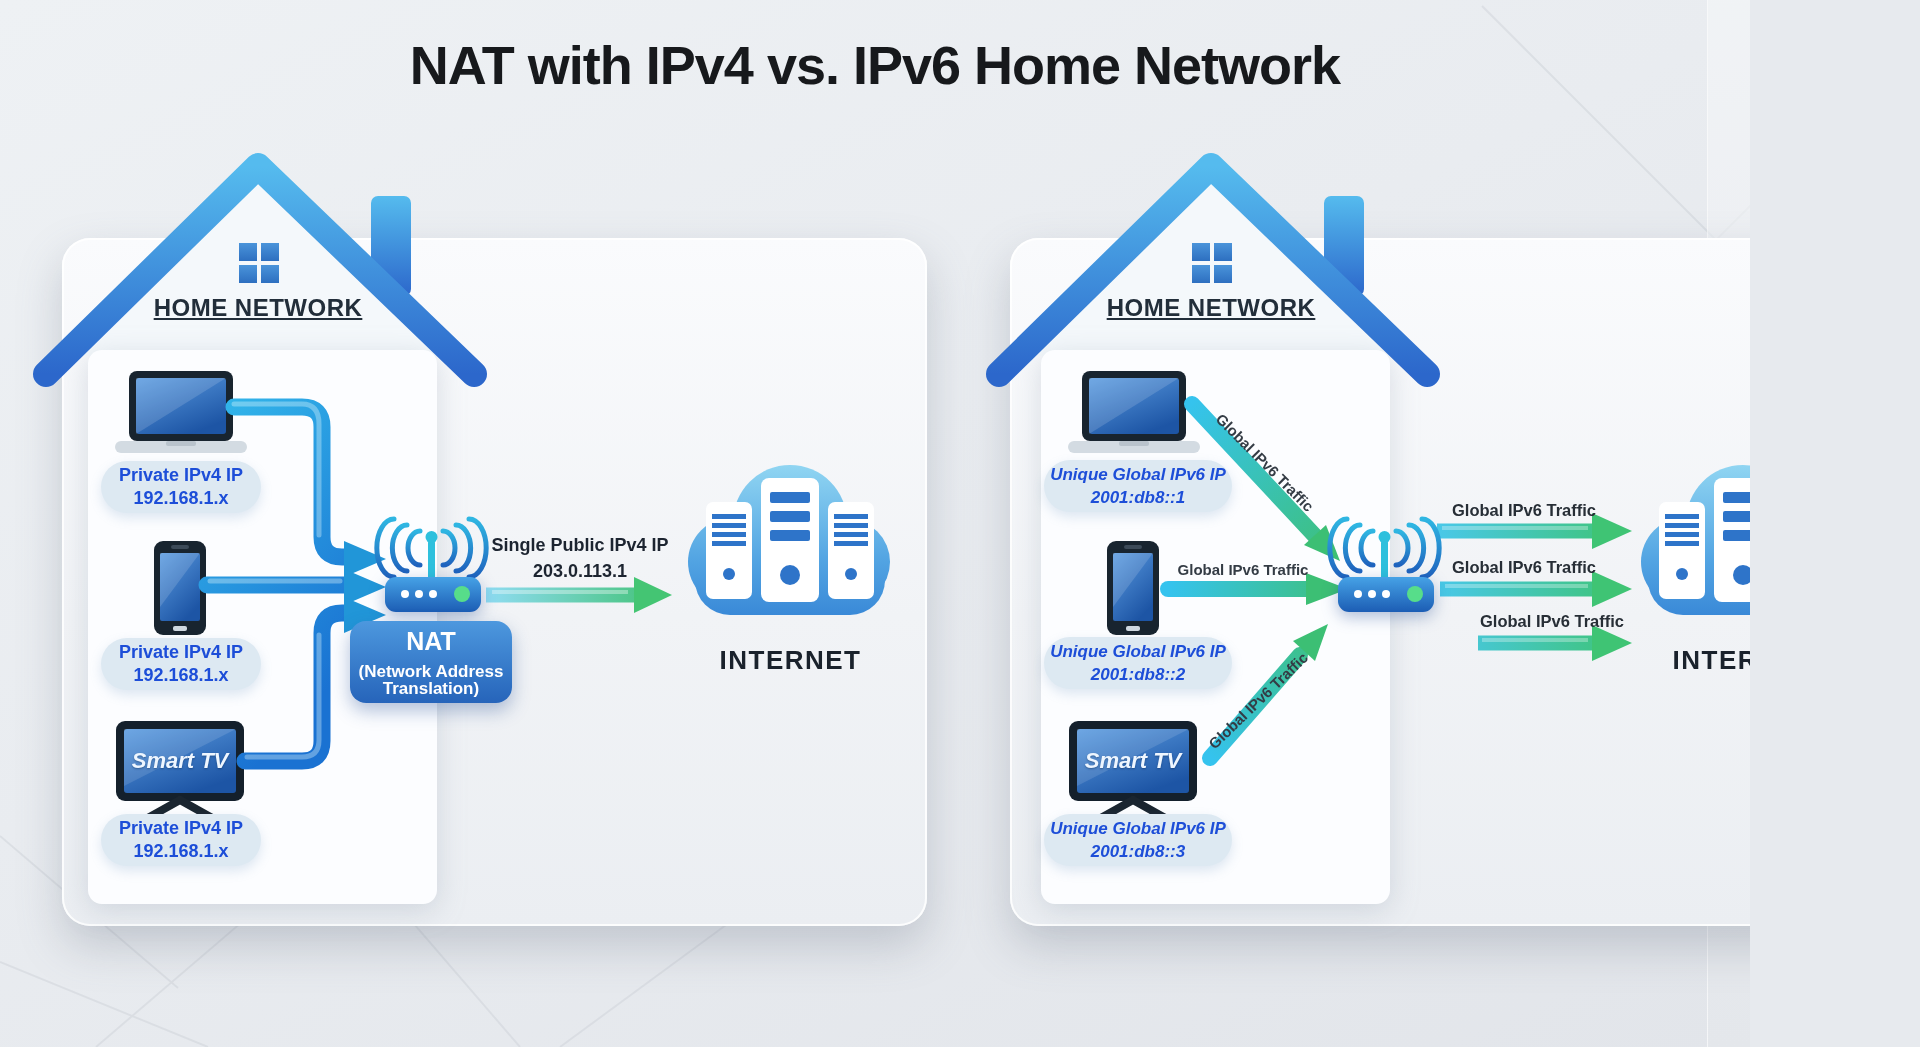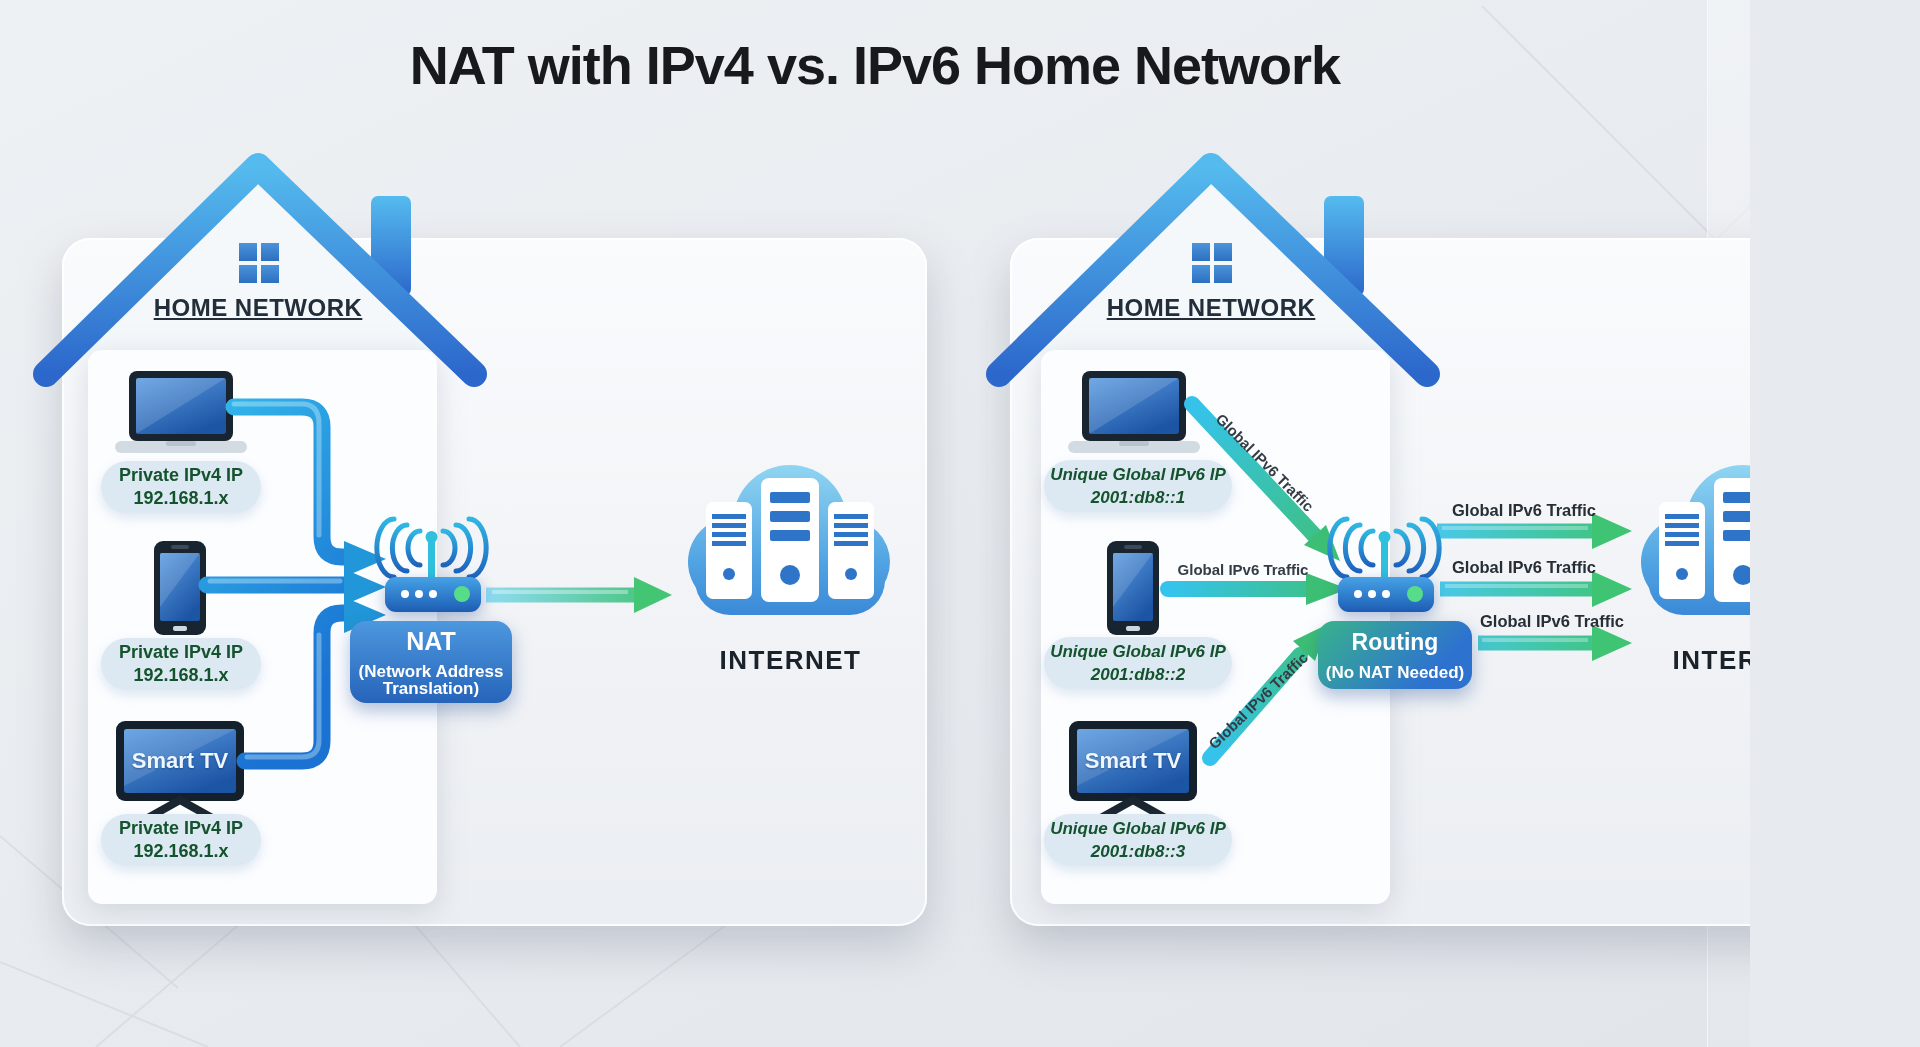--- a/index.html
+++ b/index.html
@@ -12,27 +12,27 @@
   .title{position:absolute;left:0;top:34px;width:100%;text-align:center;z-index:5;
          font-size:54px;font-weight:800;color:#17191c;letter-spacing:-1px;}
   .panel{position:absolute;top:238px;height:688px;border-radius:28px;z-index:1;
          background:linear-gradient(180deg,#fafbfd 0%,#f1f3f6 55%,#ebeef2 100%);
          box-shadow:0 20px 45px rgba(96,108,126,.28), inset 0 0 0 2px rgba(255,255,255,.85);}
   .panel.left{left:62px;width:865px;}
   .panel.right{left:1010px;width:867px;}
   .art{position:absolute;left:0;top:0;z-index:2;}
   .txt{position:absolute;z-index:6;}
   .home-label{width:260px;text-align:center;font-size:24px;font-weight:700;color:#222e3a;letter-spacing:.5px;text-decoration:underline;}
-  .pill{background:#dde9f2;border-radius:26px;text-align:center;color:#14532d;
+  .pill{background:#dde9f2;border-radius:26px;text-align:center;color:#1d4ed8;
         box-shadow:0 5px 12px rgba(110,150,190,.22);display:flex;flex-direction:column;justify-content:center;}
   .pill .l1,.pill .l2{font-weight:700;line-height:23px;}
   .pill-l{width:160px;height:52px;font-size:18px;}
   .pill-r{width:188px;height:52px;font-size:17px;font-style:italic;}
   .tv-text{width:116px;text-align:center;font-size:22px;font-weight:700;color:#eef6ff;
-           text-shadow:0 1px 2px rgba(10,40,80,.45);}
+           text-shadow:0 1px 2px rgba(10,40,80,.45);font-style:italic;}
   .badge{border-radius:16px;text-align:center;color:#ffffff;
          box-shadow:0 8px 18px rgba(40,80,150,.35);display:flex;flex-direction:column;justify-content:center;gap:8px;}
   .badge-nat{background:linear-gradient(180deg,#4d98de 0%,#2664ba 100%);}
   .badge-routing{background:linear-gradient(135deg,#38b38c 0%,#2e72cf 75%);}
   .badge .b-title{font-size:25px;font-weight:700;line-height:27px;}
   .badge .b-sub{font-size:17px;font-weight:600;line-height:17px;padding:0 6px;}
   .wanlabel{width:224px;text-align:center;color:#1c2430;font-weight:700;font-size:18px;line-height:26px;}
   .tlabel{text-align:center;color:#272e36;font-weight:700;}
   .tlabel-out{width:180px;font-size:16.5px;}
   .tlabel-sm{width:160px;font-size:15px;color:#343c45;}
@@ -347,20 +347,24 @@
     <span class="l2">192.168.1.x</span>
   </div>
 
   <div class="txt tv-text" style="left:122px;top:748px;">Smart TV</div>
 
   <div class="txt badge badge-nat" style="left:350px;top:621px;width:162px;height:82px;">
     <div class="b-title">NAT</div>
     <div class="b-sub">(Network Address Translation)</div>
   </div>
 
+  <div class="txt wanlabel" style="left:468px;top:532px;">
+    <div>Single Public IPv4 IP</div>
+    <div>203.0.113.1</div>
+  </div>
 
   <div class="txt internet-label" style="left:688px;top:645px;">INTERNET</div>
 
   <div class="txt home-label" style="left:1081px;top:294px;">HOME NETWORK</div>
 
   <div class="txt pill pill-r" style="left:1044px;top:460px;">
     <span class="l1">Unique Global IPv6 IP</span>
     <span class="l2">2001:db8::1</span>
   </div>
   <div class="txt pill pill-r" style="left:1044px;top:637px;">
@@ -371,24 +375,20 @@
     <span class="l1">Unique Global IPv6 IP</span>
     <span class="l2">2001:db8::3</span>
   </div>
 
   <div class="txt tv-text" style="left:1075px;top:748px;">Smart TV</div>
 
   <div class="txt tlabel tlabel-rot" style="left:1177px;top:454px;transform:rotate(45deg);">Global IPv6 Traffic</div>
   <div class="txt tlabel tlabel-sm" style="left:1163px;top:561px;">Global IPv6 Traffic</div>
   <div class="txt tlabel tlabel-rot" style="left:1170px;top:692px;transform:rotate(-44deg);">Global IPv6 Traffic</div>
 
-  <div class="txt badge badge-routing" style="left:1318px;top:621px;width:154px;height:68px;">
-    <div class="b-title" style="font-size:23px;">Routing</div>
-    <div class="b-sub">(No NAT Needed)</div>
-  </div>
 
   <div class="txt tlabel tlabel-out" style="left:1434px;top:501px;">Global IPv6 Traffic</div>
   <div class="txt tlabel tlabel-out" style="left:1434px;top:558px;">Global IPv6 Traffic</div>
   <div class="txt tlabel tlabel-out" style="left:1462px;top:612px;">Global IPv6 Traffic</div>
 
   <div class="txt internet-label" style="left:1641px;top:645px;">INTERNET</div>
 
 </div>
 
 </body></html>

